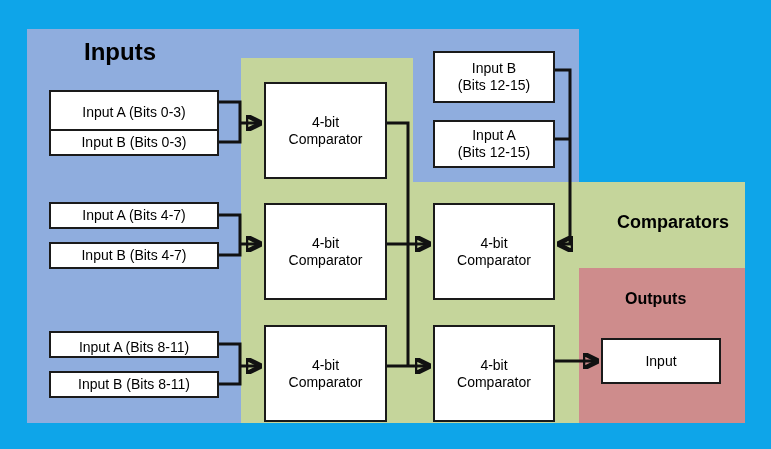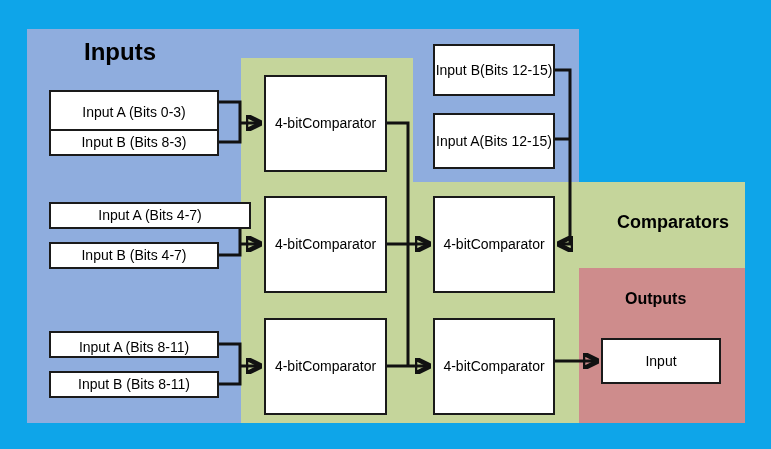--- a/index.html
+++ b/index.html
@@ -52,33 +52,33 @@
     border: 2.5px solid #1a1a1a;
     box-sizing: border-box;
     display: flex;
     align-items: center;
     justify-content: center;
     text-align: center;
     color: #000000;
     font-size: 14px;
     line-height: 1.18;
   }
-  .box.two-line { flex-direction: row; }
+  .box.two-line { flex-direction: column; margin-top: 7px; }
 
   
   .in-a03 { left: 49px; top: 80px;  width: 170px; height: 44px; margin-top: 10px; }
   .in-b03 { left: 49px; top: 129px; width: 170px; height: 27px; }
-  .in-a47 { left: 49px; top: 202px; width: 202px; height: 27px; text-align: right; }
+  .in-a47 { left: 49px; top: 202px; width: 170px; height: 27px; text-align: right; }
   .in-b47 { left: 49px; top: 242px; width: 170px; height: 27px; }
   .in-a811{ left: 49px; top: 331px; width: 170px; height: 27px; align-items: flex-end; }
   .in-b811{ left: 49px; top: 371px; width: 170px; height: 27px; }
 
   
   .in-b1215 { left: 433px; top: 44px;  width: 122px; height: 52px; }
-  .in-a1215 { left: 433px; top: 113px; width: 122px; height: 56px; }
+  .in-a1215 { left: 433px; top: 113px; width: 122px; height: 48px; }
 
   
   .cmp1 { left: 264px; top: 75px;  width: 123px; height: 97px; }
   .cmp2 { left: 264px; top: 196px; width: 123px; height: 97px; }
   .cmp3 { left: 264px; top: 318px; width: 123px; height: 97px; }
 
   
   .cmp4 { left: 433px; top: 196px; width: 122px; height: 97px; }
   .cmp5 { left: 433px; top: 318px; width: 122px; height: 97px; }
 
@@ -149,21 +149,21 @@
 
     <polyline points="555,366 555,366"></polyline>
 
     <line x1="555" y1="361" x2="597" y2="361" marker-end="url(#arrow)"></line>
   </svg>
 
   <div class="box in-a03">
     <span>Input A (Bits 0-3)</span>
   </div>
   <div class="box in-b03">
-    <span>Input B (Bits 8-3)</span>
+    <span>Input B (Bits 0-3)</span>
   </div>
   <div class="box in-a47">
     <span>Input A (Bits 4-7)</span>
   </div>
   <div class="box in-b47">
     <span>Input B (Bits 4-7)</span>
   </div>
   <div class="box in-a811">
     <span>Input A (Bits 8-11)</span>
   </div>

